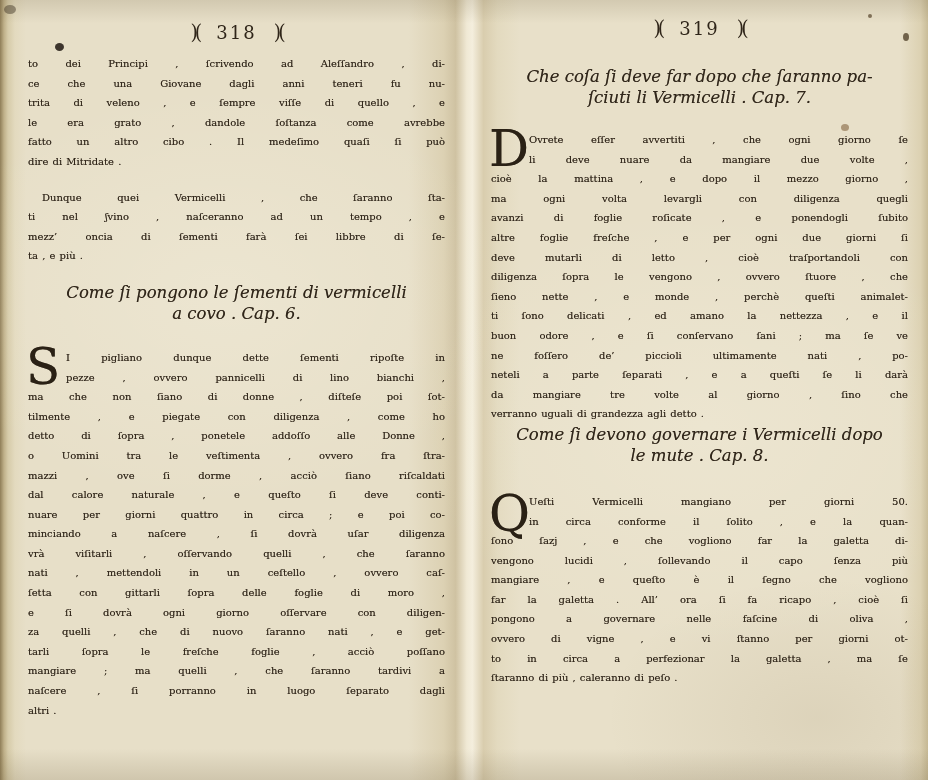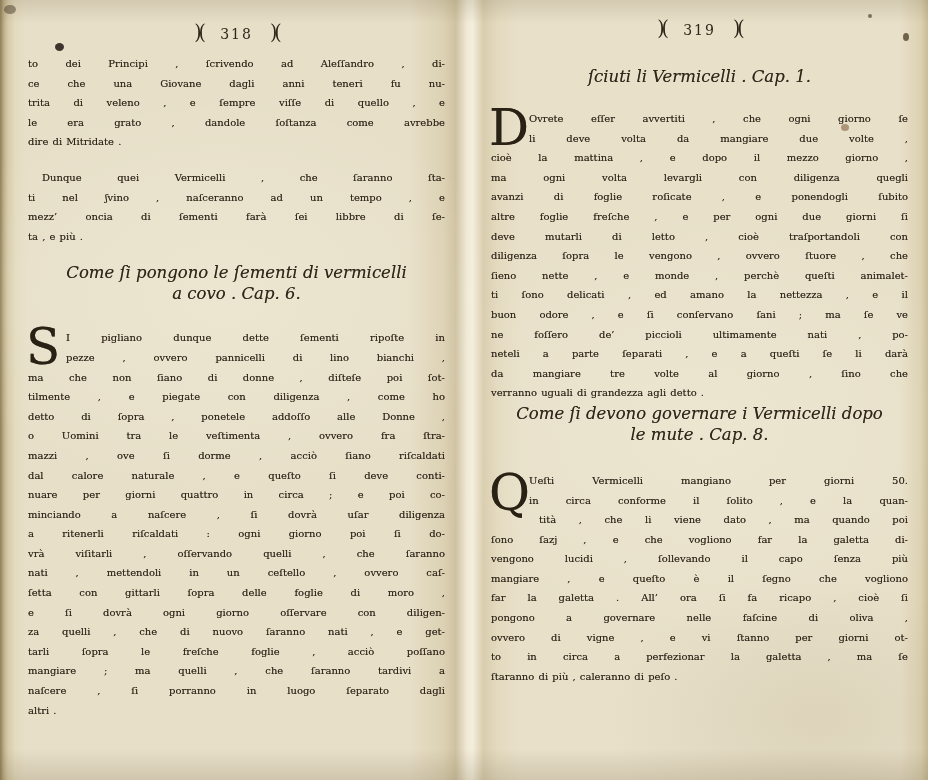--- a/index.html
+++ b/index.html
@@ -15,21 +15,21 @@
       linear-gradient(90deg,
         #8f7e58 0px, #bfb089 4px, #d6cba9 8px, #e3dabf 15px, #e7dfc8 26px,
         #e7dfc8 44%, #dcd1b3 47.8%, #cfc2a2 49.1%, #f0e9d5 50.3%, #f4eedd 50.9%,
         #d9cdae 52.1%, #e3dabf 53.6%, #e8e0c9 56%,
         #e8e0c9 97%, #dcd1b2 99.2%, #c9bc98 100%);
   }
   .page{position:absolute; top:0;}
   .pghead{text-align:center; margin-top:20px; height:24px; line-height:24px;}
   .pg-r .pghead{margin-top:16px;}
   .orn{font-size:19px; letter-spacing:-3px; display:inline-block; transform:scaleY(1.05);}
-  .pgnum{font-size:14px; letter-spacing:2px; margin:0 12px;}
+  .pgnum{font-size:18px; letter-spacing:2px; margin:0 12px;}
   .blk{position:relative;}
   .bline{
     font-size:10px; line-height:19.6px; height:19.6px; overflow:hidden;
     text-align:justify; text-align-last:justify; word-spacing:1px;
     text-shadow:0 0 .5px rgba(47,37,25,.55);
   }
   .bline.last{text-align-last:left;}
   .bline.ind{text-indent:14px;}
   .bline.hang{padding-left:38px;}
   .bline.hang2{padding-left:48px;}
@@ -63,20 +63,21 @@
       <span class="orn">)(</span>
       <span class="pgnum">318</span>
       <span class="orn">)(</span>
     </div>
 
     <div class="blk lb0">
       <div class="bline">to dei Principi , ſcrivendo ad Aleſſandro , di-</div>
       <div class="bline">ce che una Giovane dagli anni teneri fu nu-</div>
       <div class="bline">trita di veleno , e ſempre viſſe di quello , e</div>
       <div class="bline">le era grato , dandole ſoſtanza come avrebbe</div>
+      <div class="bline">fatto un altro cibo . Il medeſimo quaſi ſi può</div>
       <div class="bline last">dire di Mitridate .</div>
     </div>
 
     <div class="blk lb1">
       <div class="bline ind">Dunque quei Vermicelli , che ſaranno ſta-</div>
       <div class="bline">ti nel ʃvino , naſceranno ad un tempo , e</div>
       <div class="bline">mezz’ oncia di ſementi farà ſei libbre di ſe-</div>
       <div class="bline last">ta , e più .</div>
     </div>
 
@@ -90,48 +91,48 @@
       <div class="bline hang">I pigliano dunque dette ſementi ripoſte in</div>
       <div class="bline hang">pezze , ovvero pannicelli di lino bianchi ,</div>
       <div class="bline">ma che non ſiano di donne , diſteſe poi ſot-</div>
       <div class="bline">tilmente , e piegate con diligenza , come ho</div>
       <div class="bline">detto di ſopra , ponetele addoſſo alle Donne ,</div>
       <div class="bline">o Uomini tra le veſtimenta , ovvero fra ſtra-</div>
       <div class="bline">mazzi , ove ſi dorme , acciò ſiano riſcaldati</div>
       <div class="bline">dal calore naturale , e queſto ſi deve conti-</div>
       <div class="bline">nuare per giorni quattro in circa ; e poi co-</div>
       <div class="bline">minciando a naſcere , ſi dovrà uſar diligenza</div>
-      <div class="bline">a ritenerli riſcaldati : ogni giorno poi ſi do-</div>
       <div class="bline">vrà viſitarli , oſſervando quelli , che ſaranno</div>
       <div class="bline">nati , mettendoli in un ceſtello , ovvero caſ-</div>
       <div class="bline">ſetta con gittarli ſopra delle foglie di moro ,</div>
       <div class="bline">e ſi dovrà ogni giorno oſſervare con diligen-</div>
       <div class="bline">za quelli , che di nuovo ſaranno nati , e get-</div>
       <div class="bline">tarli ſopra le freſche foglie , acciò poſſano</div>
       <div class="bline">mangiare ; ma quelli , che ſaranno tardivi a</div>
       <div class="bline">naſcere , ſi porranno in luogo ſeparato dagli</div>
       <div class="bline last">altri .</div>
     </div>
   </div>
 
   <div class="page pg-r" style="left:491px; width:417px;">
     <div class="pghead">
       <span class="orn">)(</span>
       <span class="pgnum">319</span>
       <span class="orn">)(</span>
     </div>
 
     <div class="blk rb0">
-      <div class="hline">ſciuti li Vermicelli . Cap. 1.</div>
+      <div class="hline">Che coſa ſi deve far dopo che ſaranno pa-</div>
+      <div class="hline">ſciuti li Vermicelli . Cap. 7.</div>
     </div>
 
     <div class="blk rb1">
       <span class="dcap">D</span>
       <div class="bline hang">Ovrete eſſer avvertiti , che ogni giorno ſe</div>
-      <div class="bline hang">li deve volta da mangiare due volte ,</div>
+      <div class="bline hang">li deve nuare da mangiare due volte ,</div>
       <div class="bline">cioè la mattina , e dopo il mezzo giorno ,</div>
       <div class="bline">ma ogni volta levargli con diligenza quegli</div>
       <div class="bline">avanzi di foglie roſicate , e ponendogli ſubito</div>
       <div class="bline">altre foglie freſche , e per ogni due giorni ſi</div>
       <div class="bline">deve mutarli di letto , cioè traſportandoli con</div>
       <div class="bline">diligenza ſopra le vengono , ovvero ſtuore , che</div>
       <div class="bline">ſieno nette , e monde , perchè queſti animalet-</div>
       <div class="bline">ti ſono delicati , ed amano la nettezza , e il</div>
       <div class="bline">buon odore , e ſi conſervano ſani ; ma ſe ve</div>
       <div class="bline">ne foſſero de’ piccioli ultimamente nati , po-</div>
@@ -142,21 +143,20 @@
 
     <div class="blk rb2">
       <div class="hline">Come ſi devono governare i Vermicelli dopo</div>
       <div class="hline">le mute . Cap. 8.</div>
     </div>
 
     <div class="blk rb3">
       <span class="dcap dcap-q">Q</span>
       <div class="bline hang">Ueſti Vermicelli mangiano per giorni 50.</div>
       <div class="bline hang">in circa conforme il ſolito , e la quan-</div>
-      <div class="bline hang2">tità , che li viene dato , ma quando poi</div>
       <div class="bline">ſono ſazj , e che vogliono far la galetta di-</div>
       <div class="bline">vengono lucidi , ſollevando il capo ſenza più</div>
       <div class="bline">mangiare , e queſto è il ſegno che vogliono</div>
       <div class="bline">far la galetta . All’ ora ſi fa ricapo , cioè ſi</div>
       <div class="bline">pongono a governare nelle faſcine di oliva ,</div>
       <div class="bline">ovvero di vigne , e vi ſtanno per giorni ot-</div>
       <div class="bline">to in circa a perfezionar la galetta , ma ſe</div>
       <div class="bline last">ſtaranno di più , caleranno di peſo .</div>
     </div>
   </div>

